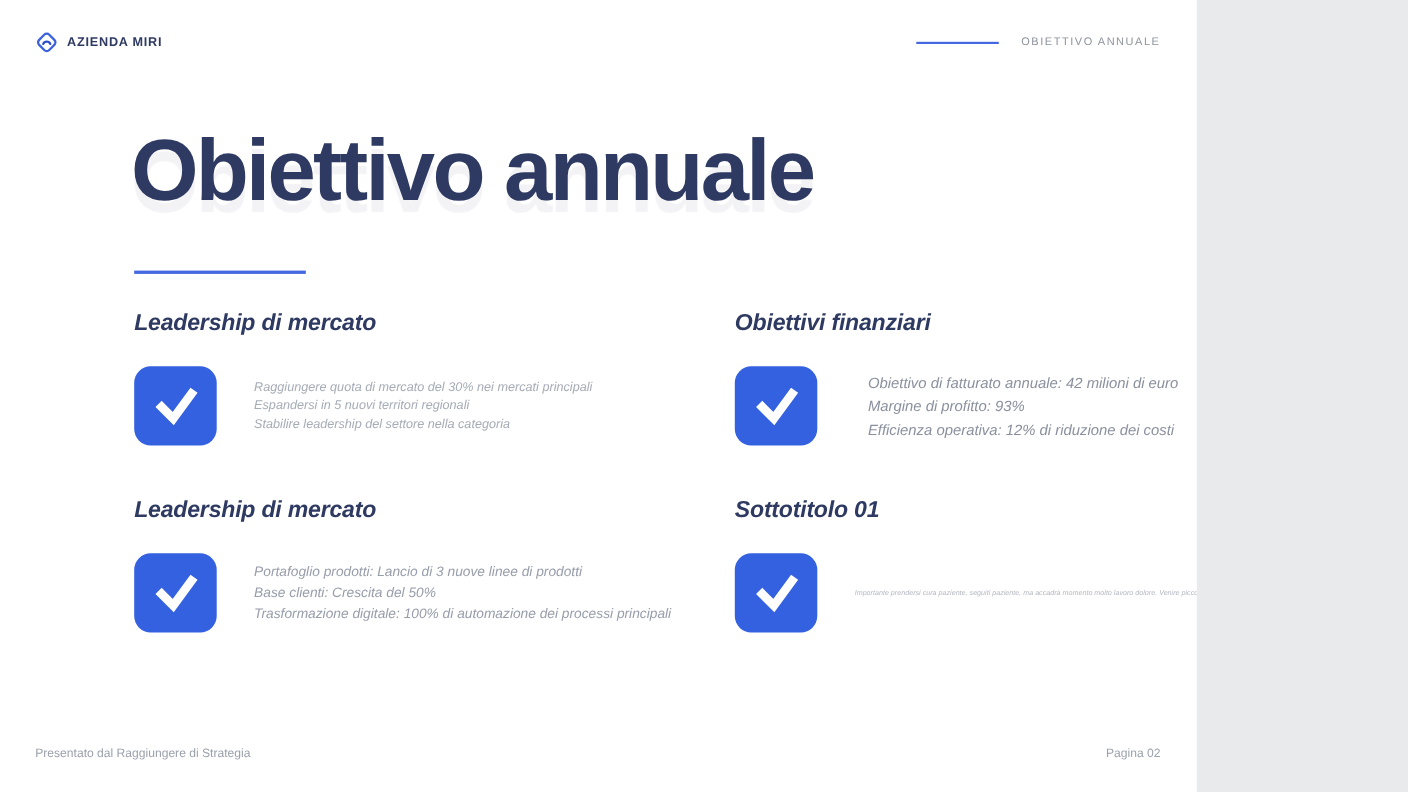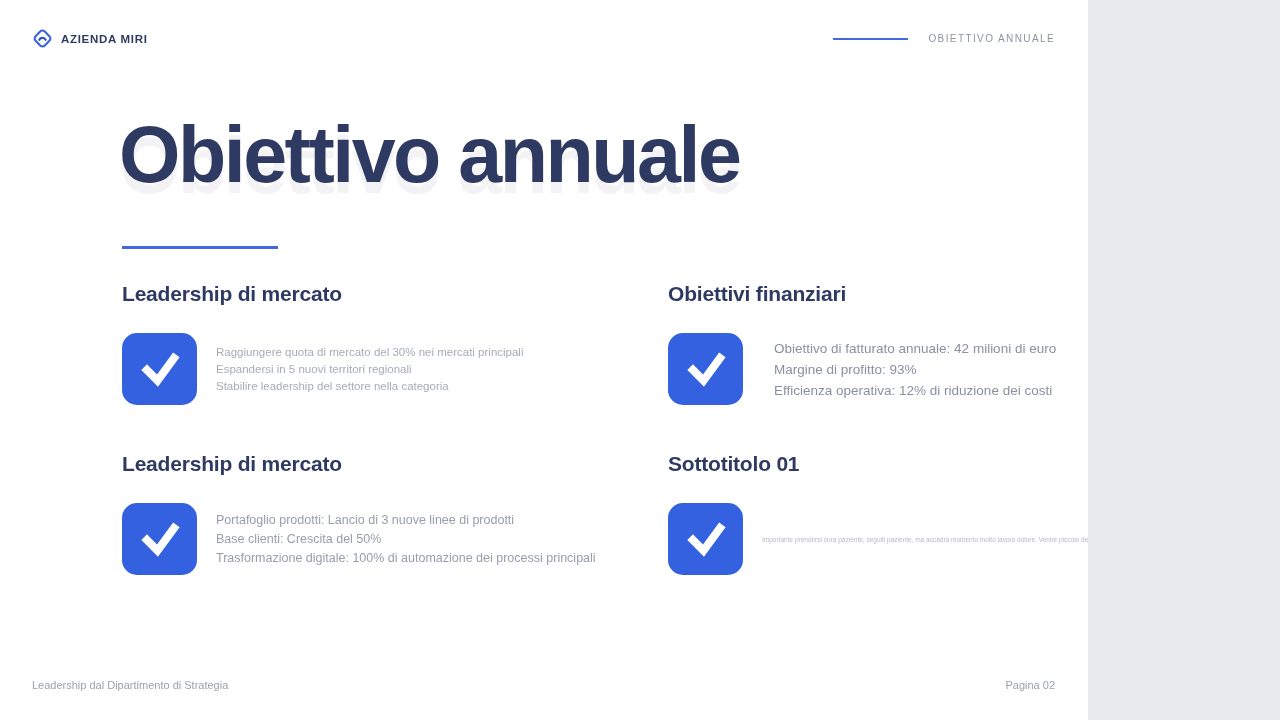--- a/index.html
+++ b/index.html
@@ -33,31 +33,31 @@
     position:absolute;left:119px;top:113px;margin:0;
     font-size:79px;line-height:1.06;font-weight:700;
     letter-spacing:-2.5px;color:#2e3a62;
     text-shadow:0 11px 1px rgba(46,58,98,0.06);
   }
   .title-rule{
     position:absolute;left:122px;top:246px;
     width:156px;height:3px;background:#4468e2;
   }
   
-  .cell{position:absolute;width:530px;}
+  .cell{position:absolute;width:530px;font-style:italic;}
   .cell-tl{left:122px;top:282px;}
   .cell-tr{left:668px;top:282px;}
   .cell-bl{left:122px;top:452px;}
   .cell-br{left:668px;top:452px;}
   .cell h2{
     margin:0 0 27px 0;
     font-size:21px;font-weight:700;letter-spacing:-.2px;
     color:#2e3a62;
   }
-  .row{display:flex;align-items:center;gap:19px;}
+  .row{display:flex;align-items:center;gap:34px;}
   .check{
     flex:none;width:75px;height:72px;border-radius:15px;
     background:#3461e0;
     display:flex;align-items:center;justify-content:center;
   }
   .lines{display:flex;flex-direction:column;}
   .cell-tl .lines{font-size:11.5px;line-height:17px;color:#a6acb6;}
   .cell-tr .lines{font-size:13.5px;line-height:21px;color:#8a909e;margin-left:12px;}
   .cell-bl .lines{font-size:12.5px;line-height:19px;color:#979daa;}
   .cell-br .lines{font-size:6.5px;line-height:9px;color:#b4b9c2;}
@@ -149,16 +149,16 @@
         <svg width="44" height="38" viewBox="0 0 44 38">
           <path d="M9 20 L19.5 30.5 L36 8" fill="none" stroke="#ffffff" stroke-width="8" stroke-linecap="square" stroke-linejoin="miter"></path>
         </svg>
       </div>
       <div class="lines">
         <span>Importante prendersi cura paziente, seguiti paziente, ma accadrà momento molto lavoro dolore. Venire piccolo dettaglio, nostro esercizio?</span>
       </div>
     </div>
   </div>
 
-  <div class="footer-left">Leadership dal Dipartimento di Strategia</div>
+  <div class="footer-left">Presentato dal Raggiungere di Strategia</div>
   <div class="footer-right">Pagina 02</div>
 
 </div>
 
 </body></html>

